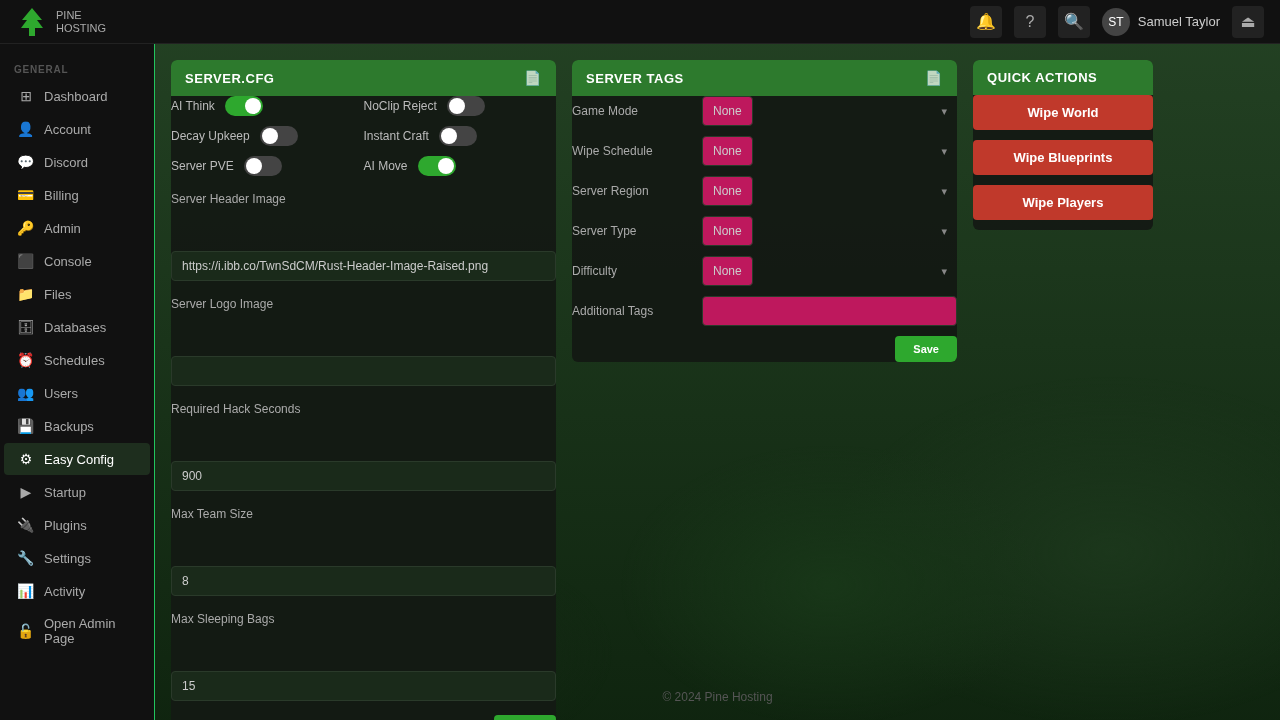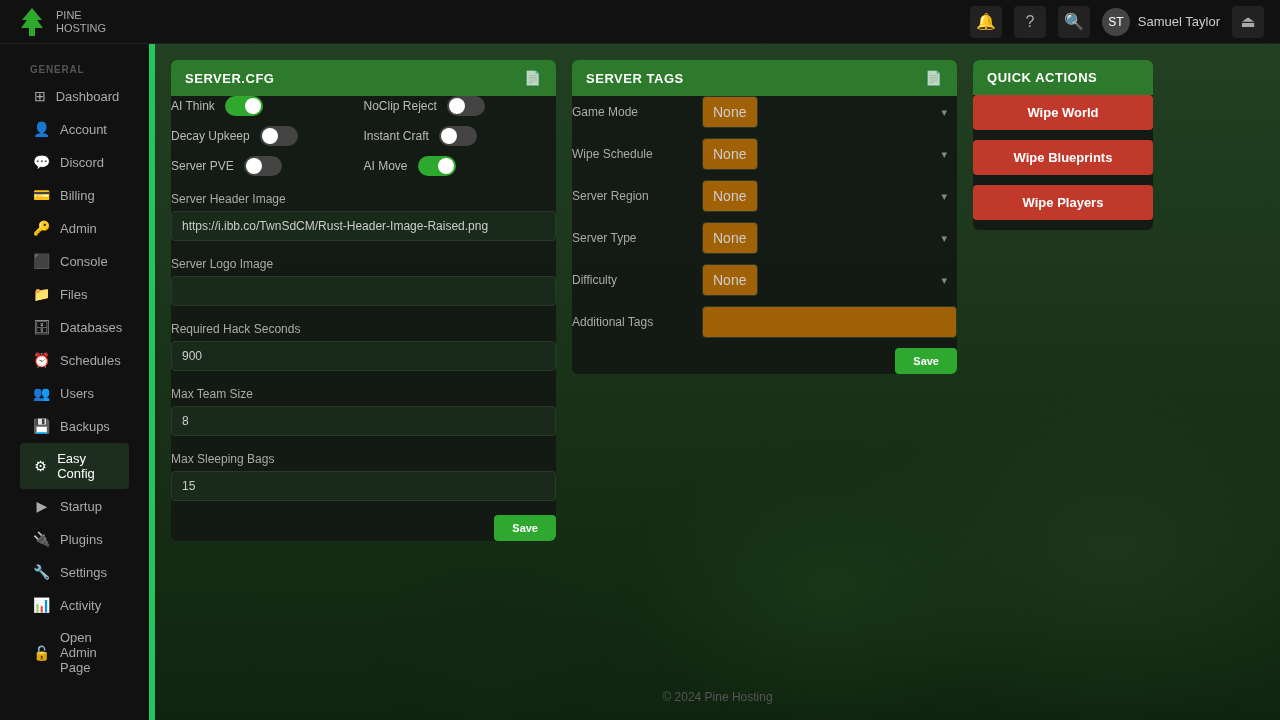--- a/index.html
+++ b/index.html
@@ -85,23 +85,23 @@
       display: flex;
       flex: 1;
       overflow: hidden;
     }
 
     
     .sidebar {
       width: 155px;
       background: #111;
       flex-shrink: 0;
-      padding: 12px 16px;
+      padding: 12px 0;
       overflow-y: auto;
-      border-right: 6px solid #22c55e;
+      border-right: 1px solid #22c55e;
     }
     .sidebar-section-label {
       font-size: 10px;
       color: #555;
       font-weight: 600;
       letter-spacing: 0.08em;
       padding: 8px 14px 4px;
       text-transform: uppercase;
     }
     .sidebar-item {
@@ -235,20 +235,21 @@
     }
     .field-input {
       width: 100%;
       background: #1a2a1a;
       border: 1px solid #2a3a2a;
       border-radius: 4px;
       padding: 7px 10px;
       color: #ccc;
       font-size: 12px;
       outline: none;
+      margin-top: 40px;
     }
 
     .save-btn {
       background: #2ea82e;
       color: white;
       border: none;
       border-radius: 4px;
       padding: 7px 18px;
       font-size: 11px;
       font-weight: 600;
@@ -267,26 +268,26 @@
       gap: 10px;
     }
     .tag-row-label {
       font-size: 12px;
       color: #aaa;
       width: 120px;
       flex-shrink: 0;
     }
     .tag-select {
       flex: 1;
-      background: #a16207;
+      background: #be185d;
       border: 1px solid #2a3a2a;
       border-radius: 4px;
       padding: 7px 10px;
       color: #ccc;
-      font-size: 14px;
+      font-size: 12px;
       outline: none;
       cursor: pointer;
       appearance: none;
       position: relative;
     }
     .select-wrapper {
       flex: 1;
       position: relative;
     }
     .select-wrapper::after {

